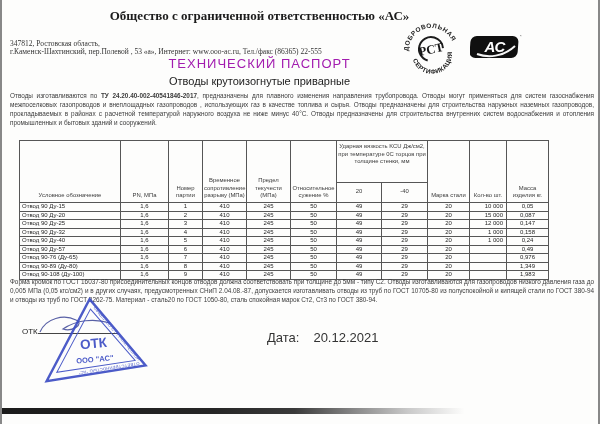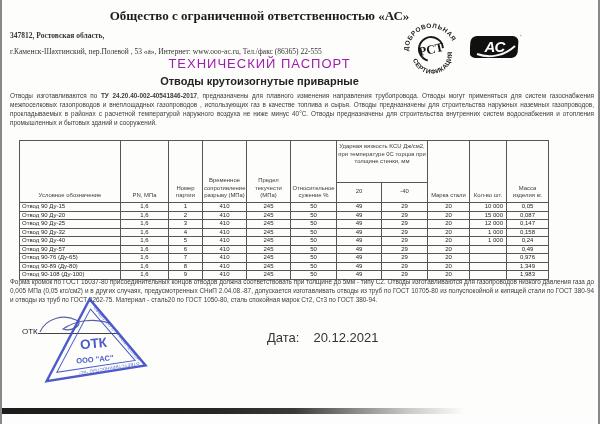--- a/index.html
+++ b/index.html
@@ -7,28 +7,28 @@
   .page {
     position:relative; width:596px; height:424px; background:#fdfdfc;
     font-family:"Liberation Sans", sans-serif; color:#2a2a2a; overflow:hidden;
     margin:0 auto;
   }
   .company-title {
     position:absolute; top:8px; left:0; width:515px; text-align:center;
     font:bold 13px "Liberation Serif", serif; color:#1c1c1c;
   }
   .addr { position:absolute; left:8px; font:7.5px "Liberation Serif", serif; color:#333; }
-  .addr1 { top:31px;font-weight:bold; } .addr2 { top:47px; }
+  .addr1 { top:39px; } .addr2 { top:47px; }
   .doc-title {
     position:absolute; top:56px; left:0; width:515px; text-align:center;
     font-size:13px; letter-spacing:1px; color:#a21caf;
   }
   .doc-subtitle {
     position:absolute; top:75px; left:0; width:515px; text-align:center;
-    font-size:11px; font-weight:bold; color:#222;
+    font-size:11px; font-weight:normal; color:#222;
   }
   .para {
     position:absolute; left:8px; width:584px; font-size:6.4px; line-height:1.4;
     text-align:justify; color:#3c3c3c;
   }
   .intro { top:92px; }
   .footnote { top:278px; }
   
   .rst-logo { position:absolute; left:398px; top:18px; transform:rotate(-12deg); }
   .ac-logo  { position:absolute; left:468px; top:33px; }

